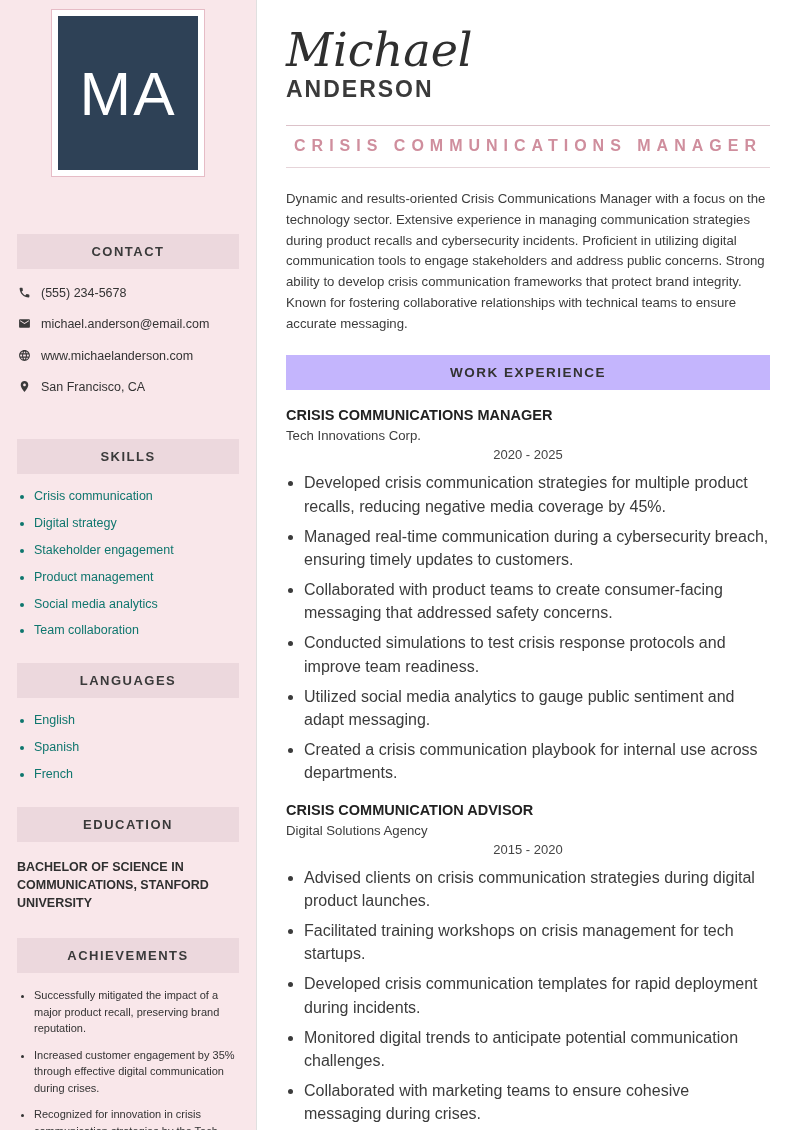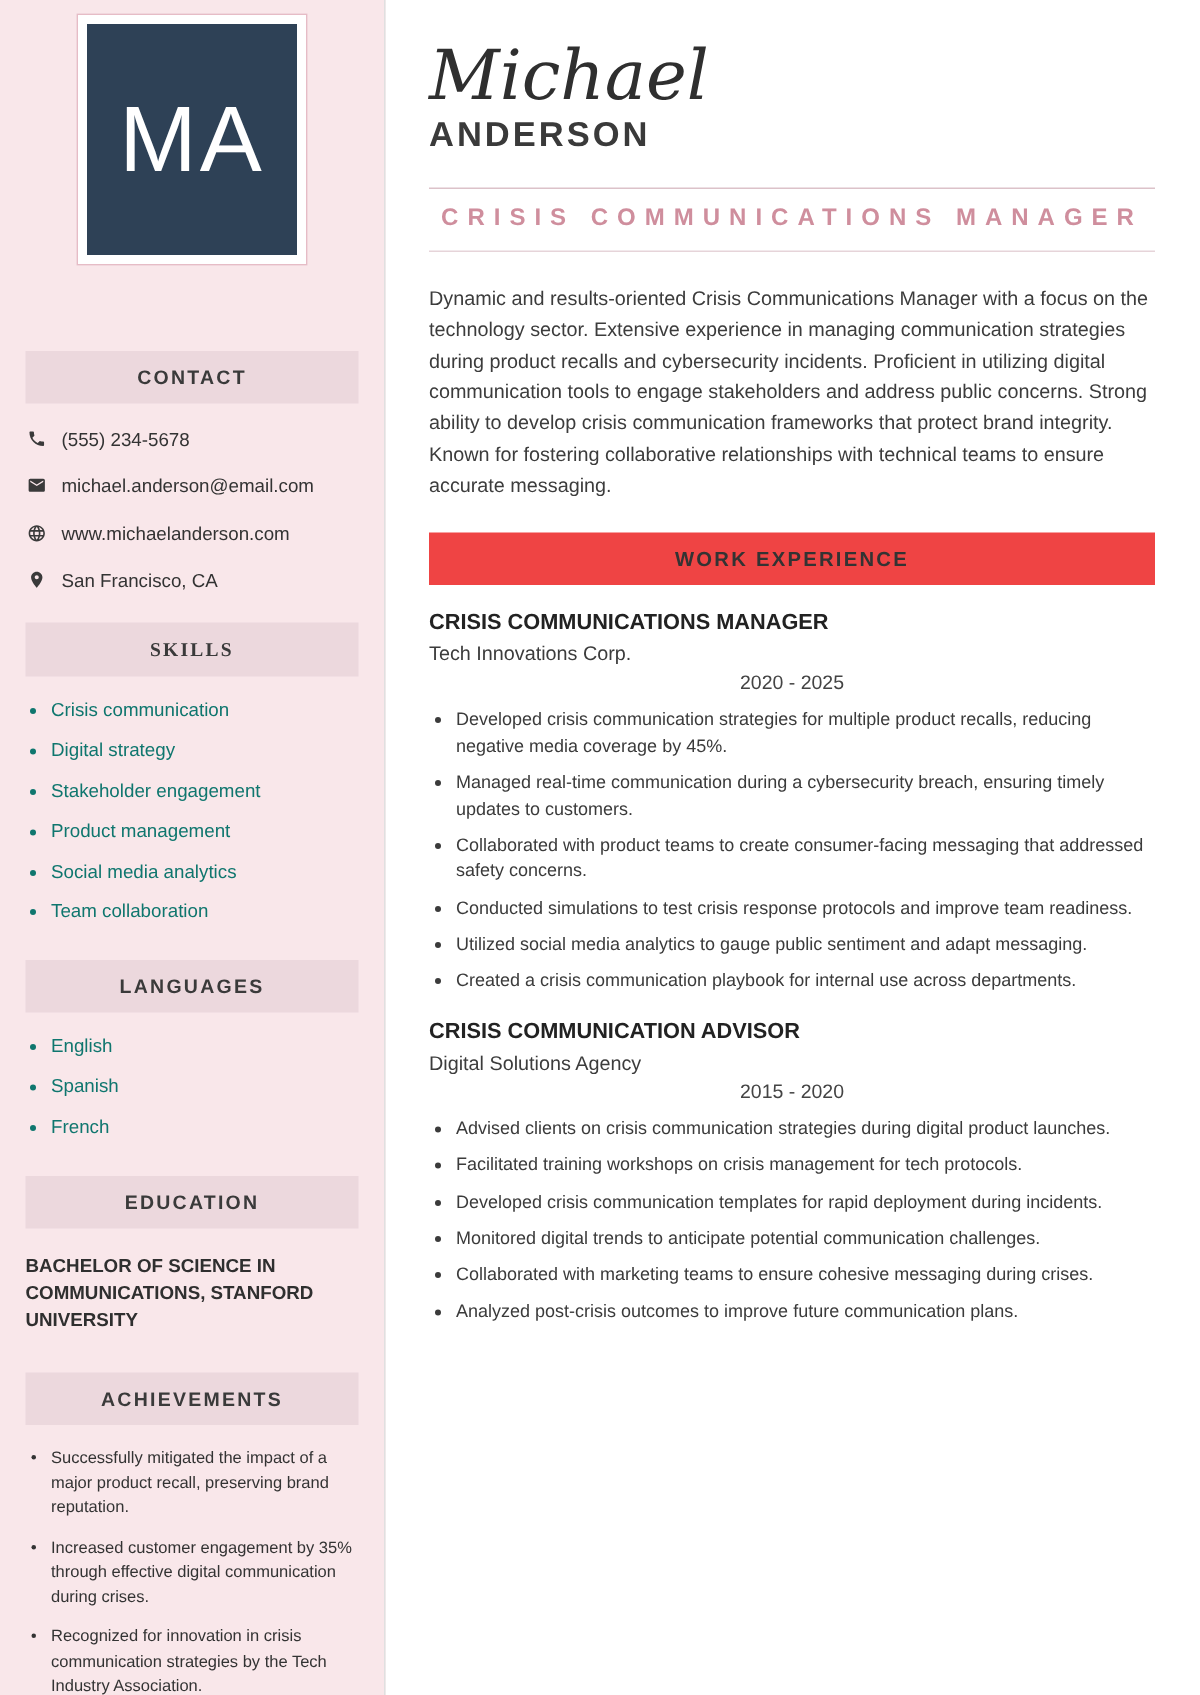--- a/index.html
+++ b/index.html
@@ -36,21 +36,21 @@
     font-family:"Liberation Sans", sans-serif;
   }
   .side-band {
     background:#ecd8dd;
     margin:0 17px;
     padding:10px 0;
     text-align:center;
     font-weight:bold; font-size:13px; letter-spacing:1.5px; color:#3a3a3a;
   }
   .band-contact { margin-top:57px; }
-  .band-skills { margin-top:20px;font-family:Liberation Serif, serif; }
+  .band-skills { margin-top:44px; }
   .band-languages { margin-top:24px; }
   .band-education { margin-top:24px; }
   .band-achievements { margin-top:26px; }
 
   .contact-list { padding:16px 14px 0 18px; }
   .contact-row { display:flex; align-items:flex-start; margin-bottom:15px; }
   .contact-row svg { width:13px; height:13px; margin-right:10px; margin-top:1px; flex-shrink:0; fill:#3a3a3a; }
   .contact-text { font-size:12.5px; color:#333; line-height:1.3; }
 
   .side-list { padding:14px 14px 0 34px; }
@@ -85,31 +85,31 @@
   }
   .job-title-text {
     color:#cf8e9d; font-weight:bold; font-size:16px; letter-spacing:6px;
   }
   .summary {
     margin-top:21px;
     font-size:13.2px; line-height:1.57; color:#3c3c3c;
   }
   .section-band {
     margin-top:21px;
-    background:#ef4444;
+    background:#c4b5fd;
     text-align:center;
     padding:10px 0;
     font-weight:bold; font-size:13.5px; letter-spacing:1.5px; color:#333;
   }
   .job { margin-top:17px; }
   .job-role { font-size:14.5px; font-weight:bold; color:#222; text-transform:uppercase; }
   .job-company { font-size:13.2px; color:#3c3c3c; margin-top:5px; }
   .job-dates { font-size:13px; color:#444; margin-top:4px;text-align:center; }
   .job-bullets { margin-top:9px; padding-left:18px; }
-  .job-bullets li { font-size:12px; color:#3b3b3b; line-height:1.45; margin-bottom:7px; }
+  .job-bullets li { font-size:16px; color:#3b3b3b; line-height:1.45; margin-bottom:7px; }
 </style>
 </head>
 <body>
 
 <div class="page">
 
   <aside class="sidebar">
 
     <div class="avatar-frame">
       <div class="avatar-box">
@@ -201,21 +201,21 @@
         <li>Created a crisis communication playbook for internal use across departments.</li>
       </ul>
     </section>
 
     <section class="job">
       <div class="job-role">CRISIS COMMUNICATION ADVISOR</div>
       <div class="job-company">Digital Solutions Agency</div>
       <div class="job-dates">2015 - 2020</div>
       <ul class="job-bullets">
         <li>Advised clients on crisis communication strategies during digital product launches.</li>
-        <li>Facilitated training workshops on crisis management for tech protocols.</li>
+        <li>Facilitated training workshops on crisis management for tech startups.</li>
         <li>Developed crisis communication templates for rapid deployment during incidents.</li>
         <li>Monitored digital trends to anticipate potential communication challenges.</li>
         <li>Collaborated with marketing teams to ensure cohesive messaging during crises.</li>
         <li>Analyzed post-crisis outcomes to improve future communication plans.</li>
       </ul>
     </section>
 
   </main>
 </div>
 

